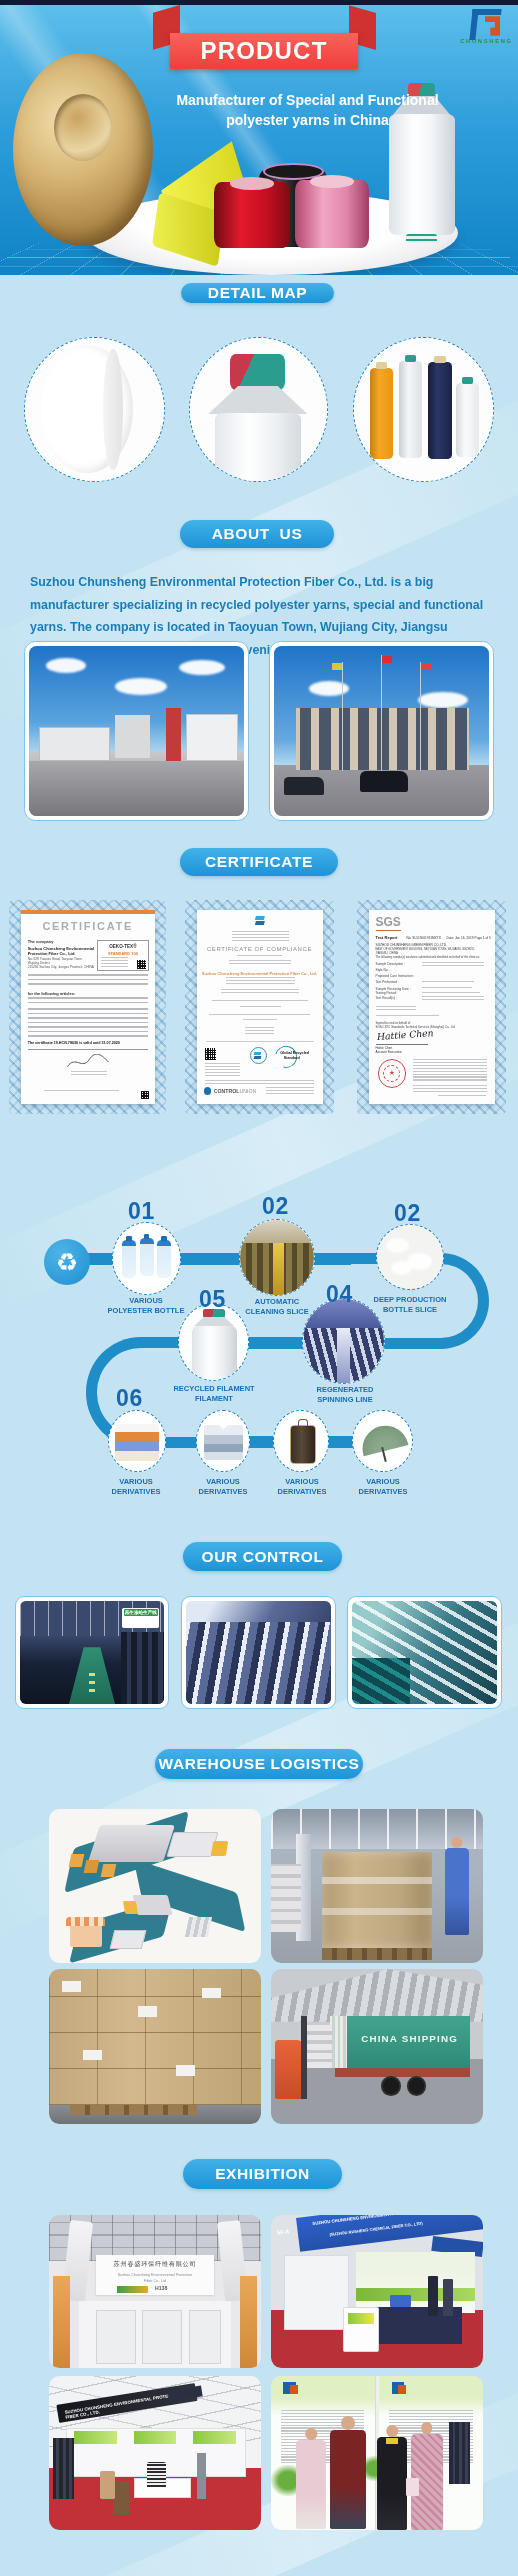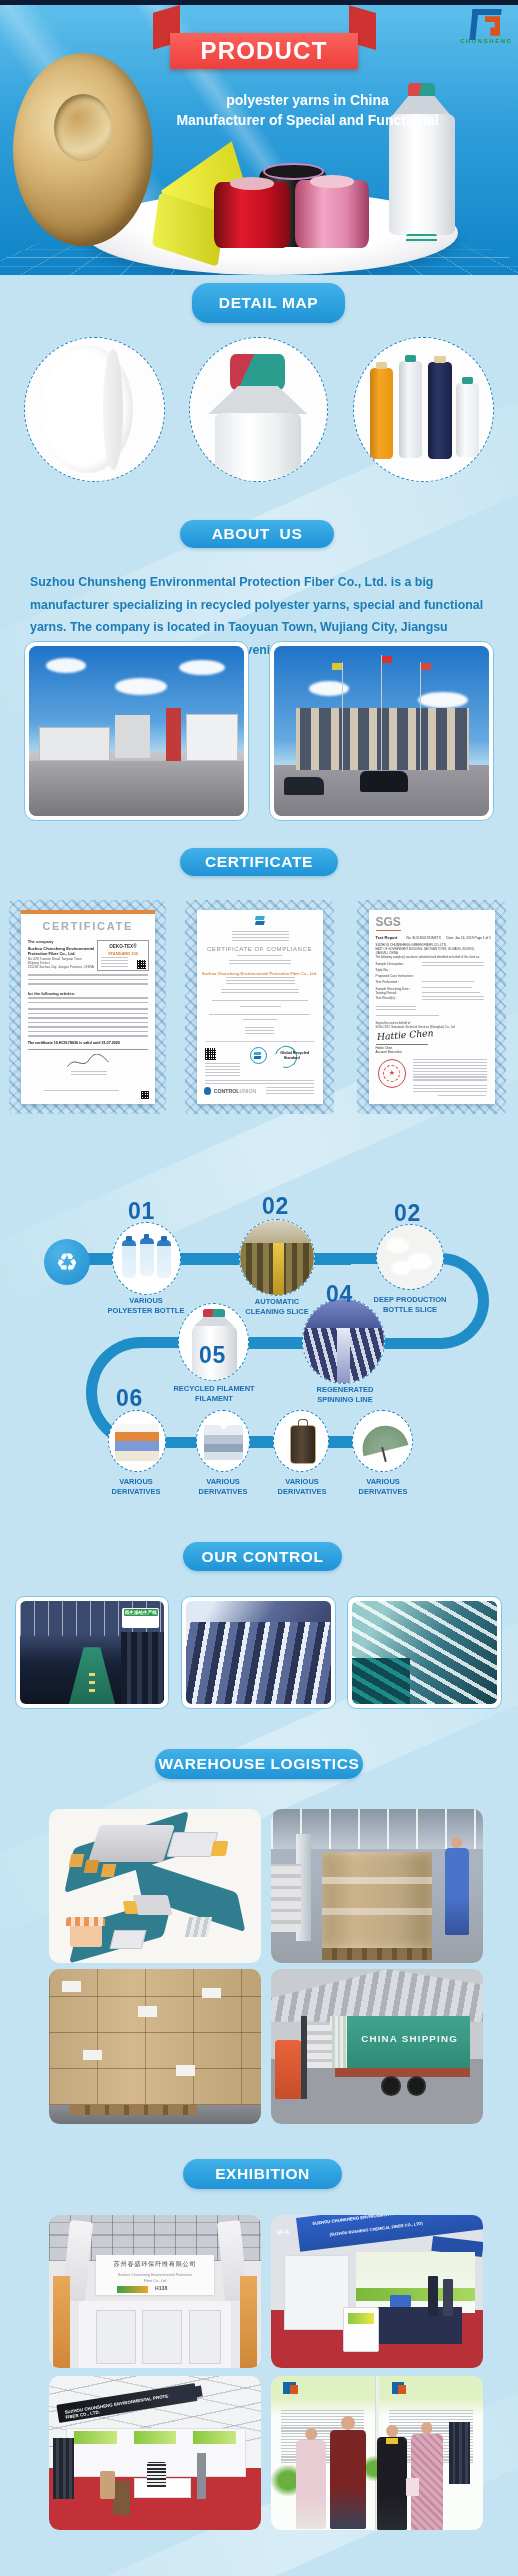--- a/index.html
+++ b/index.html
@@ -152,32 +152,32 @@
     <div class="ribbon-flap r"></div>
     <div class="ribbon">PRODUCT</div>
     <div class="logo">
       <div class="logo-glyph">
         <div class="logo-blue"></div>
         <div class="logo-orange"></div>
       </div>
       <div class="logo-text">CHUNSHENG</div>
     </div>
     <div class="hero-subtitle">
+      <div>Manufacturer of Special and Functional</div>
       <div>polyester yarns in China</div>
-      <div>Manufacturer of Special and Functional</div>
     </div>
     <div class="hero-topbar"></div>
   </div>
 
   <div class="streak" style="left:-58px;top:507px;width:691px;height:86px;"></div>
   <div class="streak" style="left:-46px;top:1117px;width:662px;height:63px;"></div>
   <div class="streak" style="left:-69px;top:1727px;width:720px;height:75px;"></div>
   <div class="streak" style="left:-46px;top:2493px;width:691px;height:69px;"></div>
 
-  <div class="pill" style="left:192px;top:283px;width:153px;height:40px;">DETAIL MAP</div>
+  <div class="pill" style="left:181px;top:283px;width:153px;height:20px;">DETAIL MAP</div>
 
   <div class="dellipse" style="left:24px;width:139px;">
     <div class="spool-side"></div>
   </div>
   <div class="dellipse" style="left:189px;width:137px;">
     <div class="dm-cap"></div>
     <div class="dm-cone"></div>
     <div class="dm-body"></div>
   </div>
   <div class="dellipse" style="left:353px;width:139px;">
@@ -342,21 +342,21 @@
   <div class="flow" style="left:225px;top:1337px;width:150px;height:11.5px;"></div>
   <div class="flow-curve" style="left:86px;top:1337px;width:144px;height:111px;border-right:0;border-radius:55px 0 0 55px;"></div>
   <div class="flow" style="left:225px;top:1436px;width:167px;height:11.5px;"></div>
 
   <div class="recycle">♻</div>
 
   <div class="pnum" style="left:128px;top:1198px;">01</div>
   <div class="pnum" style="left:262px;top:1193px;">02</div>
   <div class="pnum" style="left:394px;top:1200px;">02</div>
   <div class="pnum" style="left:326px;top:1281px;">04</div>
-  <div class="pnum" style="left:199px;top:1342px;">05</div>
+  <div class="pnum" style="left:199px;top:1286px;">05</div>
   <div class="pnum" style="left:116px;top:1385px;">06</div>
 
   <div class="pcircle" style="left:112px;top:1222px;width:69px;height:73px;">
     <div class="bottle" style="left:9.2px;top:17.3px;"></div>
     <div class="bottle" style="left:26.5px;top:15px;"></div>
     <div class="bottle" style="left:44px;top:17.3px;"></div>
   </div>
   <div class="pcircle" style="left:239px;top:1219px;width:76px;height:77px;">
       <div class="abs" style="left:0;top:0;width:100%;height:30%;background:linear-gradient(180deg,#d9d4c4,#b8ac88);"></div>
       <div class="abs" style="left:0;top:30%;width:100%;height:70%;background:repeating-linear-gradient(90deg,#8a7a46 0 5.8px,#564a2a 5.8px 11.5px);"></div>

